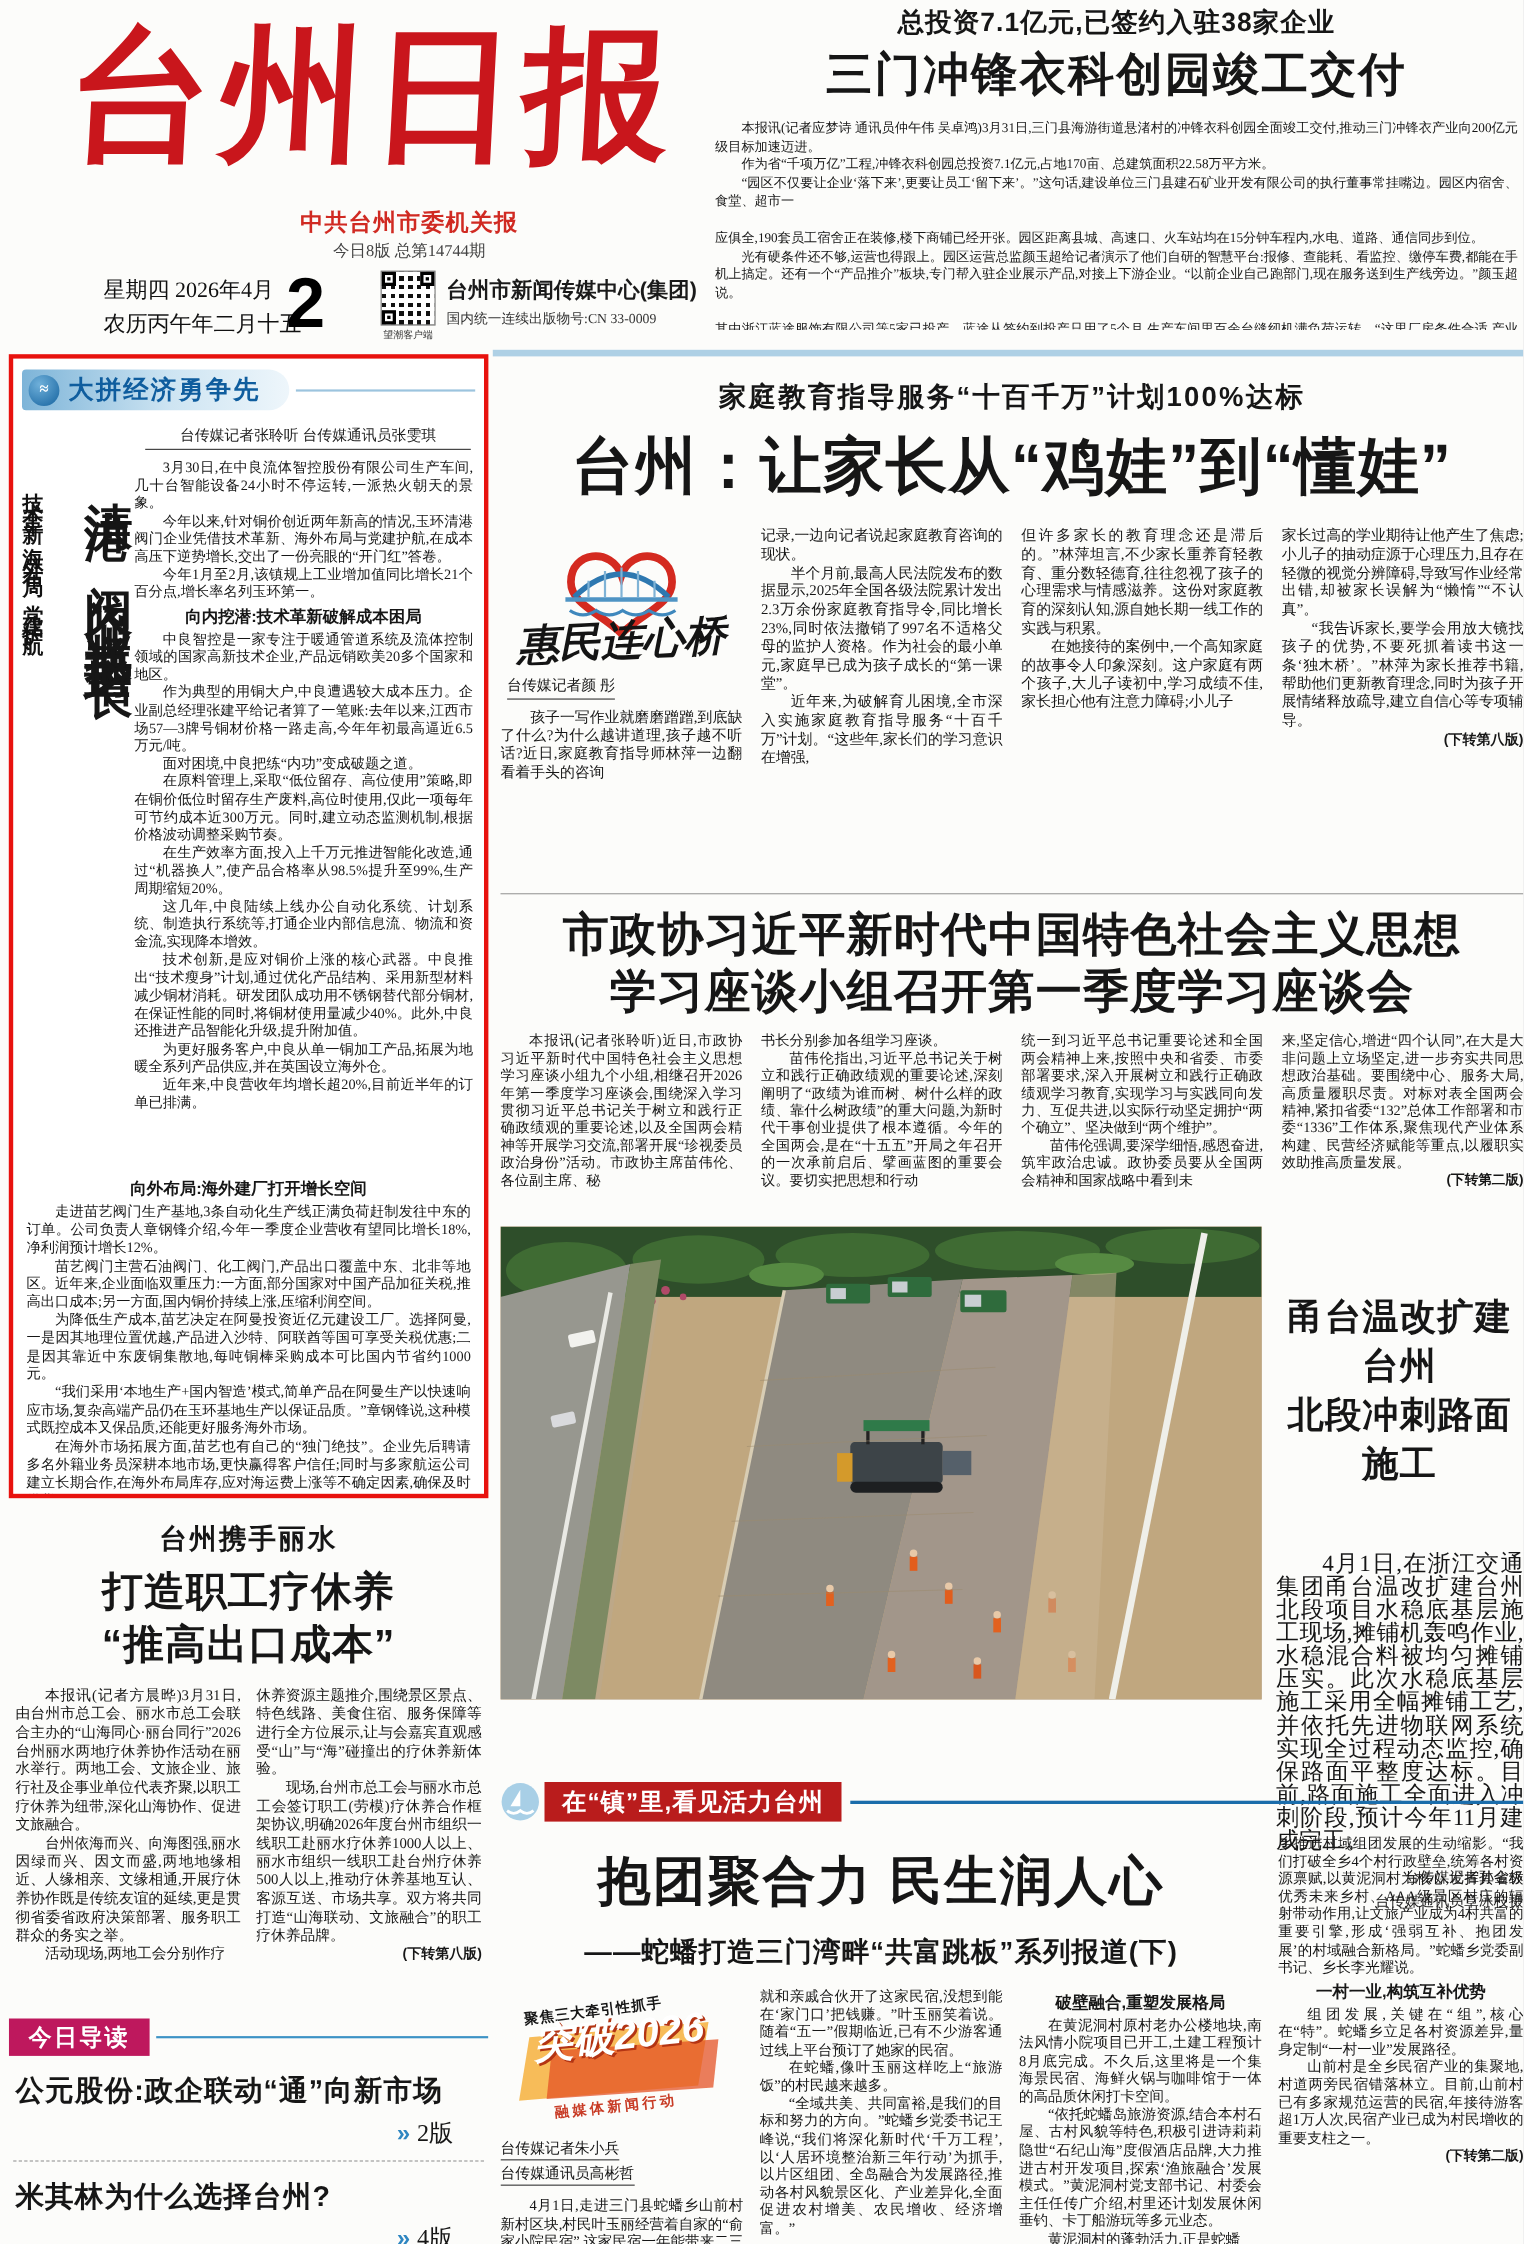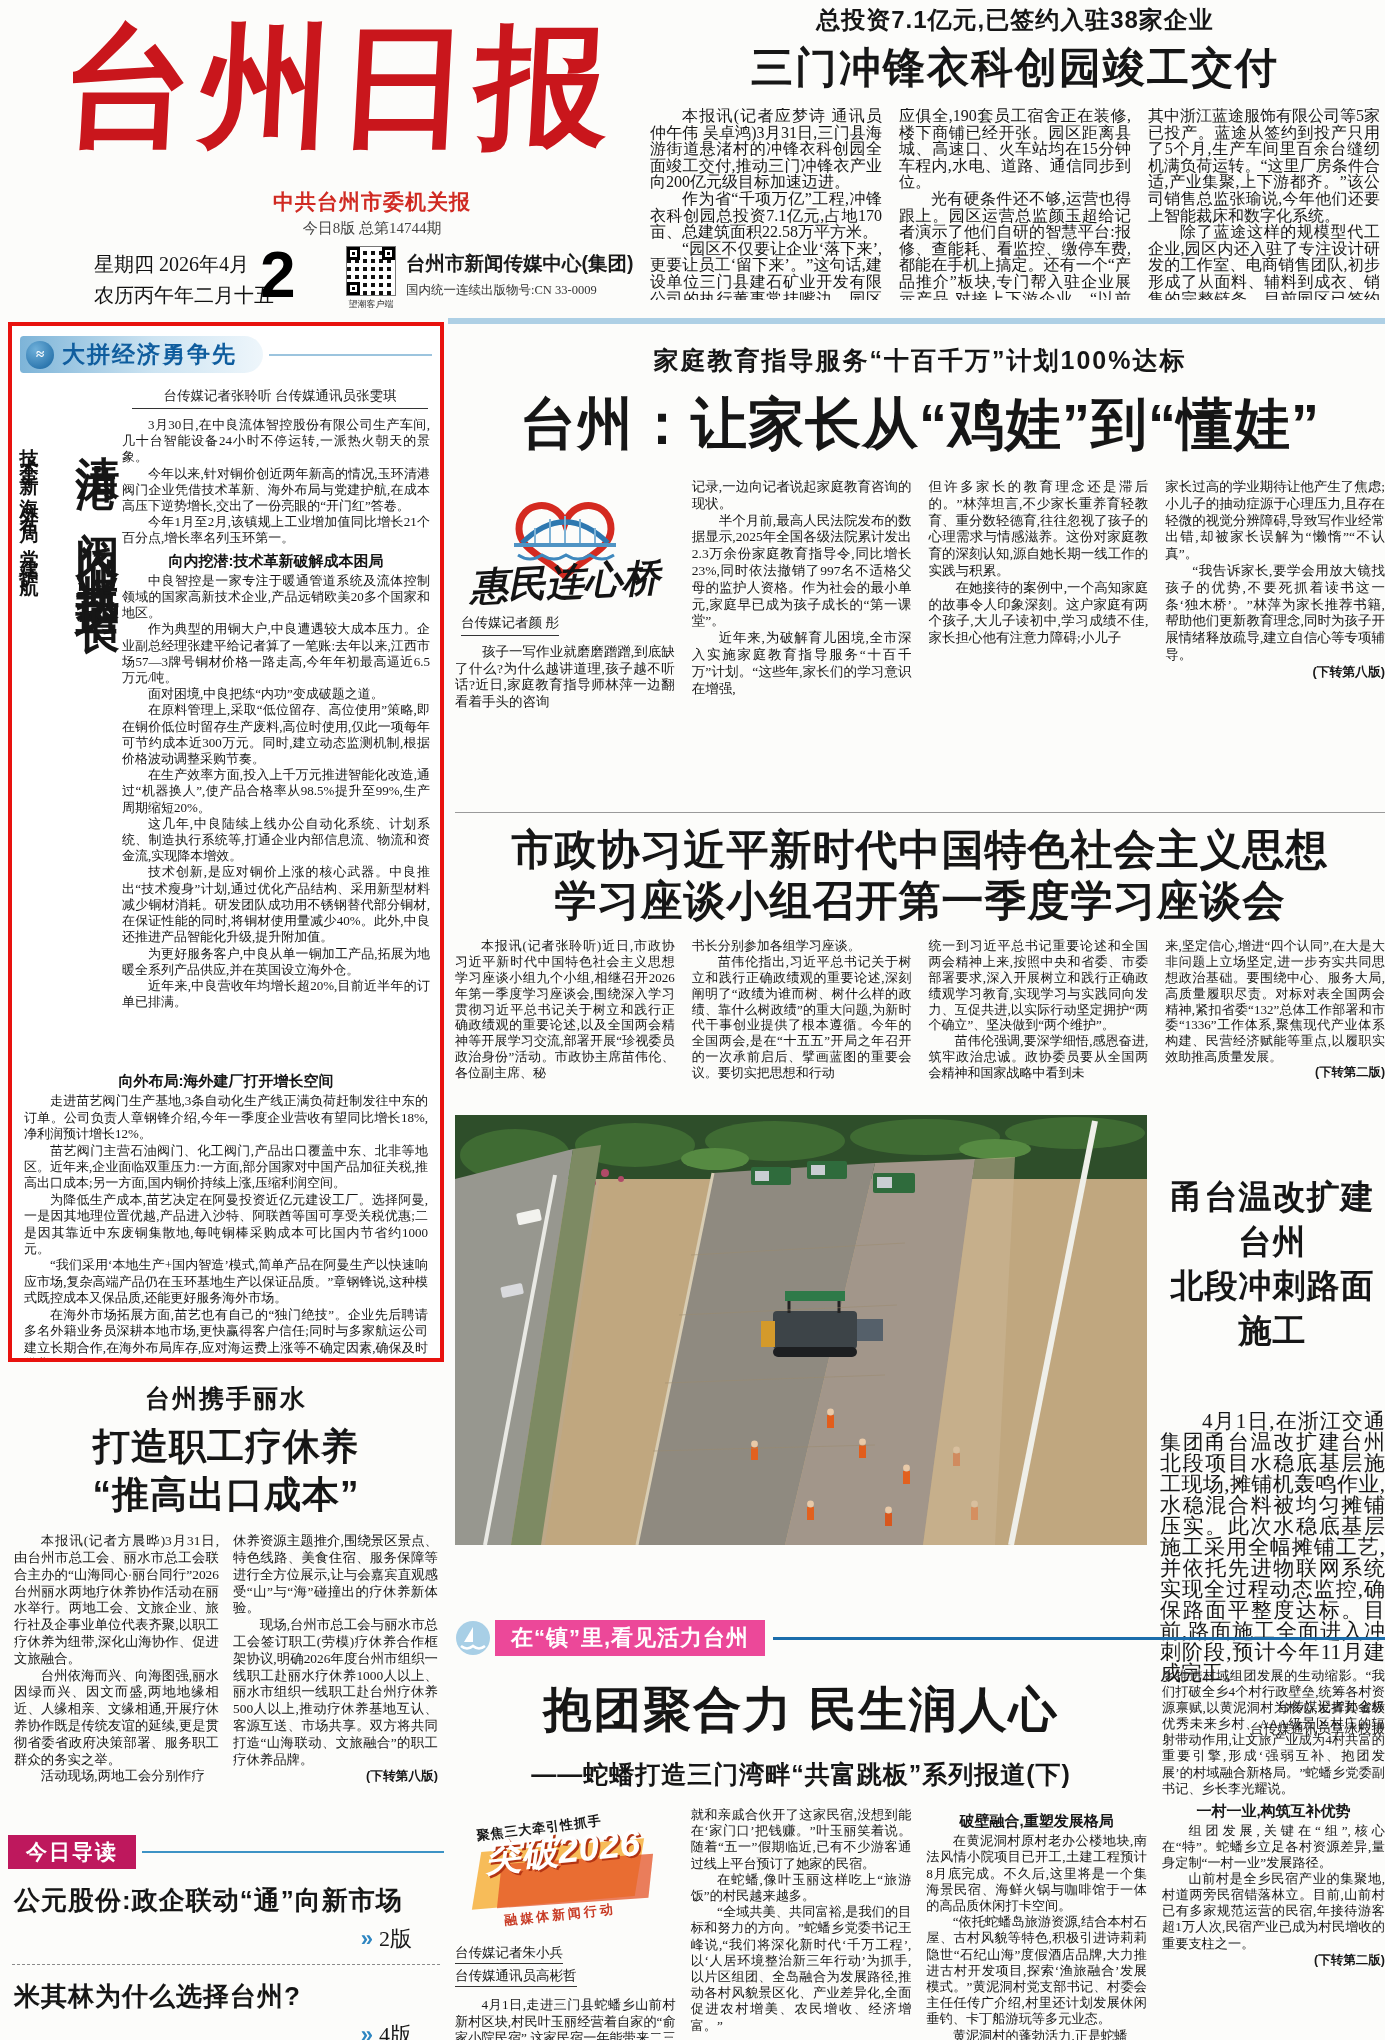--- a/index.html
+++ b/index.html
@@ -28,21 +28,21 @@
   .qr-cap{font-size:9px;color:#333;margin-top:2px;}
   .org-line1{position:absolute;left:406px;top:250px;font-size:19.5px;font-weight:bold;color:#1a1a1a;
              font-family:"Liberation Sans","DejaVu Sans",sans-serif;}
   .org-line2{position:absolute;left:406px;top:282px;font-size:12.5px;color:#333;}
   
   .top-art{position:absolute;left:650px;top:4px;width:730px;height:310px;overflow:hidden;}
   .top-art .kicker{text-align:center;font-size:24px;font-weight:900;letter-spacing:1px;}
   .top-art .headline{text-align:center;font-size:42px;font-weight:900;letter-spacing:2px;margin-top:4px;}
   .flexcols{display:flex;gap:17px;}
   .flexcols>div{flex:1;min-width:0;}
-  .top-art .flexcols{margin-top:12px;font-size:16px;line-height:16.6px;height:192px;overflow:hidden;}
+  .top-art .flexcols{margin-top:12px;font-size:12px;line-height:16.6px;height:192px;overflow:hidden;flex-direction:column;}
   
   .blue-rule{position:absolute;left:448px;top:318px;width:937px;height:6px;background:#aed0e5;}
   
   .left-box{position:absolute;left:8px;top:322px;width:436px;height:1040px;border:4px solid #e8120e;
             box-sizing:border-box;background:#fff;overflow:hidden;}
   .lb-badge-row{display:flex;align-items:center;margin:10px 8px 0 8px;}
   .lb-badge{display:flex;align-items:center;gap:8px;padding:3px 26px 3px 6px;border-radius:4px 20px 20px 4px;
             background:linear-gradient(90deg,#7db4d8,#cde4f2 55%,#eef6fb);}
   .lb-badge-icon{width:28px;height:28px;border-radius:50%;background:radial-gradient(circle at 35% 30%,#6fb0da,#15639f);
                  color:#fff;font-size:15px;font-weight:bold;display:flex;align-items:center;justify-content:center;}
@@ -75,21 +75,21 @@
   
   .photo{position:absolute;left:455px;top:1115px;width:692px;height:430px;overflow:hidden;background:#b5a184;}
   
   .road-art{position:absolute;left:1160px;top:1115px;width:225px;height:500px;}
   .road-art .headline{margin-top:60px;font-size:33px;font-weight:900;line-height:1.35;text-align:center;letter-spacing:1px;}
   .road-art .body{margin-top:58px;font-size:21px;line-height:21px;}
   .road-credit{margin-top:12px;text-align:right;font-size:13.5px;line-height:1.6;color:#222;}
   
   .zhen-row{position:absolute;left:455px;top:1620px;width:930px;display:flex;align-items:center;}
   .zhen-icon{width:36px;height:36px;flex:none;margin-right:4px;}
-  .zhen-badge{background:#ec4899;color:#fff;font-size:22px;font-weight:bold;padding:3px 16px;
+  .zhen-badge{background:#b91c1c;color:#fff;font-size:22px;font-weight:bold;padding:3px 16px;
               font-family:"Liberation Sans","DejaVu Sans",sans-serif;letter-spacing:1px;}
   .zhen-line{flex:1;height:3px;background:#1b6dab;margin-left:8px;}
   
   .baotuan{position:absolute;left:455px;top:1668px;width:930px;height:372px;overflow:hidden;display:flex;gap:15px;}
   .bt-left{width:692px;flex:none;}
   .bt-left .headline{text-align:center;font-size:48px;font-weight:900;letter-spacing:2px;margin-top:10px;}
   .bt-left .subhead{text-align:center;font-size:25px;font-weight:bold;margin-top:16px;letter-spacing:1px;
                     font-family:"Liberation Sans","DejaVu Sans",sans-serif;}
   .bt-cols{display:flex;gap:15px;margin-top:16px;font-size:13.2px;line-height:16.2px;}
   .bt-cols>div{flex:1;min-width:0;}

